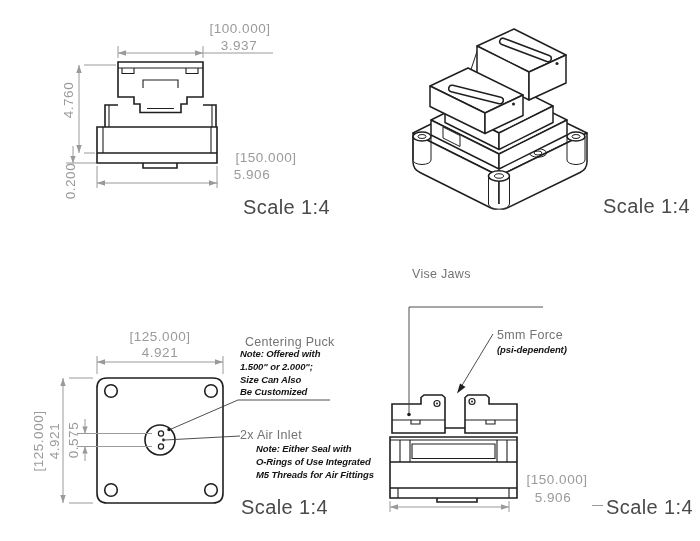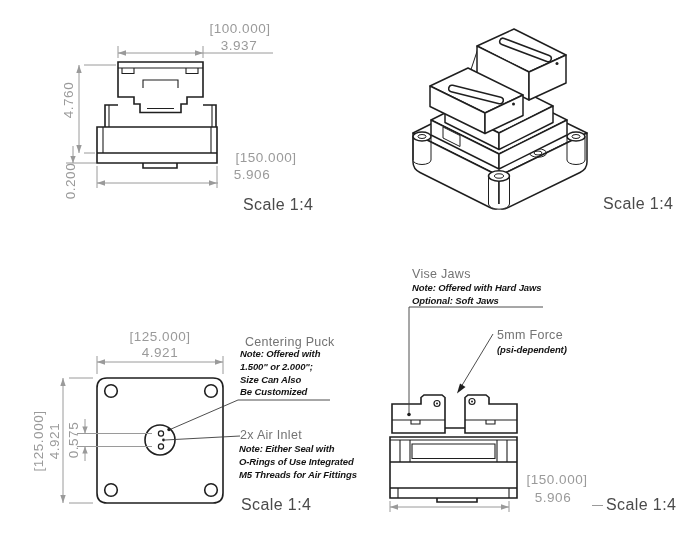--- a/index.html
+++ b/index.html
@@ -7,21 +7,21 @@
     position:relative; width:700px; height:541px; background:#ffffff;
     font-family:"Liberation Sans", sans-serif; overflow:hidden;
   }
   .layer { position:absolute; left:0; top:0; }
   .dimh, .dimv {
     position:absolute; color:#9a9a9a; font-size:13.5px; letter-spacing:0.5px;
     white-space:nowrap; transform:translate(-50%,-50%);
   }
   .dimv { transform:translate(-50%,-50%) rotate(-90deg); }
   .scale {
-    position:absolute; color:#4a4a4a; font-size:16px; letter-spacing:0.4px;
+    position:absolute; color:#4a4a4a; font-size:20px; letter-spacing:0.4px;
     white-space:nowrap;
   }
   .atitle {
     position:absolute; color:#737373; font-size:12.5px; letter-spacing:0.3px;
     white-space:nowrap;
   }
   .anote {
     position:absolute; color:#131313; font-size:9.5px; font-weight:700;
     font-style:italic; line-height:12.8px; letter-spacing:-0.1px; white-space:nowrap;
   }
@@ -192,30 +192,26 @@
 
   <div class="atitle" style="left:245px; top:335px">Centering Puck</div>
   <div class="anote" style="left:240px; top:348px">
     <div>Note: Offered with</div>
     <div>1.500" or 2.000";</div>
     <div>Size Can Also</div>
     <div>Be Customized</div>
   </div>
 
   <div class="atitle" style="left:240px; top:428px">2x Air Inlet</div>
-  <div class="anote" style="left:239px; top:443px">
+  <div class="anote" style="left:256px; top:443px">
     <div>Note: Either Seal with</div>
     <div>O-Rings of Use Integrated</div>
     <div>M5 Threads for Air Fittings</div>
   </div>
 
   <div class="atitle" style="left:412px; top:267px">Vise Jaws</div>
-  <div class="anote" style="left:412px; top:282px">
-    <div>Note: Offered with Hard Jaws</div>
-    <div>Optional: Soft Jaws</div>
-  </div>
 
   <div class="atitle" style="left:497px; top:328px">5mm Force</div>
   <div class="anote" style="left:497px; top:344px">
     <div>(psi-dependent)</div>
   </div>
 
 </div>
 
 </body></html>

